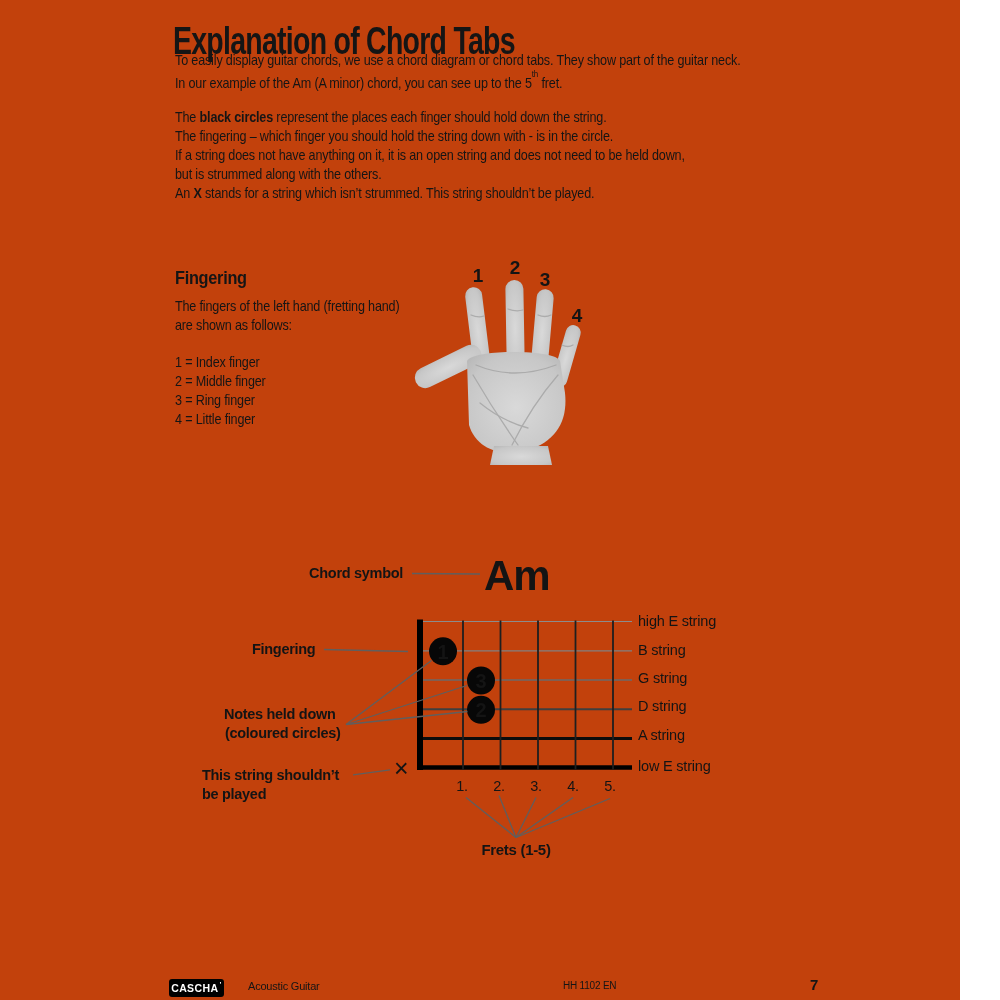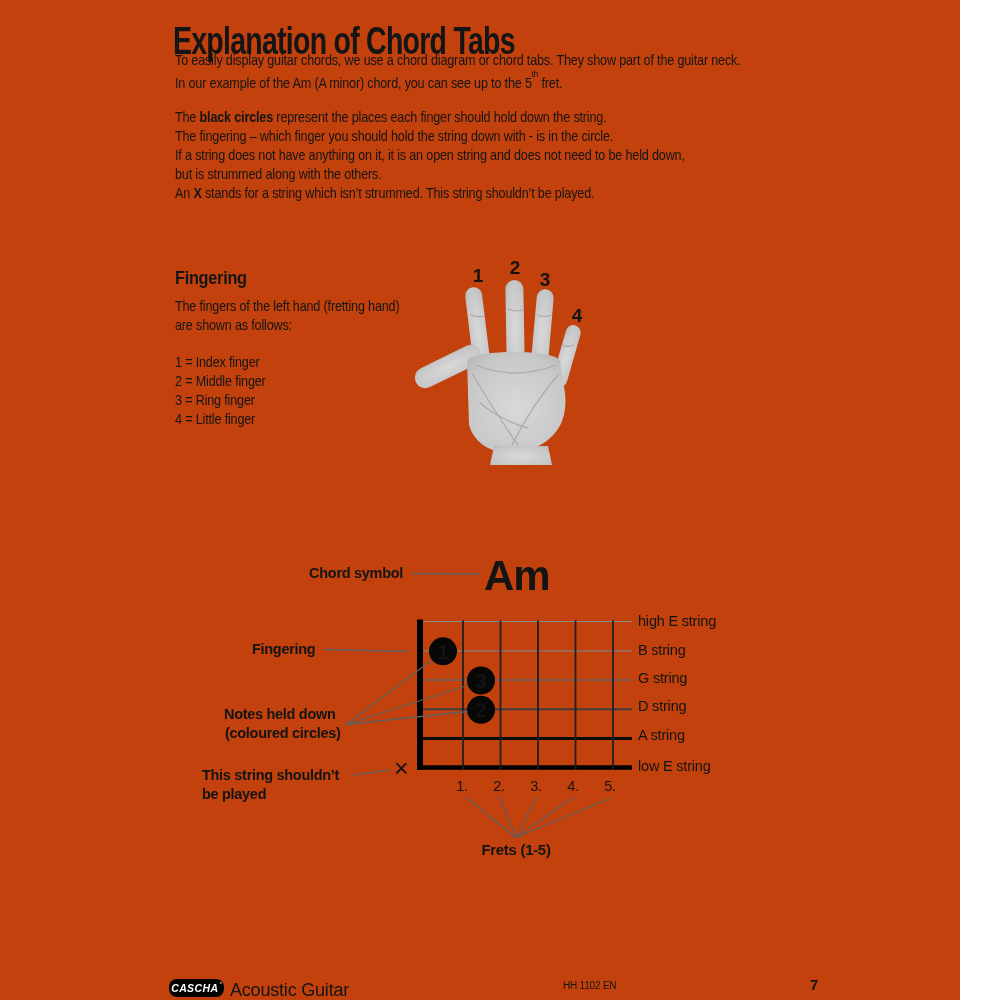--- a/index.html
+++ b/index.html
@@ -35,26 +35,26 @@
   .lblB { font-weight:700; font-size:14.5px; letter-spacing:-.3px; }
   .lblR { font-size:14.5px; letter-spacing:-.2px; }
   .chordAm { font-weight:700; font-size:42px; letter-spacing:-1px; }
   .fretnum { font-size:14.5px; text-anchor:middle; letter-spacing:-.2px; }
   .circnum { font-weight:700; font-size:20px; fill:#ffffff; text-anchor:middle; }
   .fretslbl { font-weight:700; font-size:15px; text-anchor:middle; letter-spacing:-.3px; }
   .mutedx { font-size:25px; fill:#141414; }
   .callout { stroke:#5f5f5f; stroke-width:1.3; }
 
   .logo {
-    left:169px; top:979px; width:55px; height:18px; background:#000; border-radius:8px;
-    color:#fff; font-weight:700; font-style:italic; font-size:10.5px; letter-spacing:.4px;
+    left:169px; top:979px; width:55px; height:18px; background:#000; border-radius:3px;
+    color:#fff; font-weight:700; font-size:10.5px; letter-spacing:.4px;
     display:flex; align-items:center; justify-content:center;
   }
   .logomark { font-size:7px; margin-left:1px; position:relative; top:-4px; }
-  .series  { left:230px; top:980px; font-size:18px; letter-spacing:-.2px; }
+  .series  { left:248px; top:980px; font-size:11px; letter-spacing:-.2px; }
   .code    { left:563px; top:980px; font-size:10px; letter-spacing:-.2px; }
   .pagenum { left:810px; top:976px; font-size:15px; font-weight:700; }
 </style>
 </head>
 <body>
 
 <div class="page">
 
   <h1 class="abs title">Explanation of Chord Tabs</h1>
 

